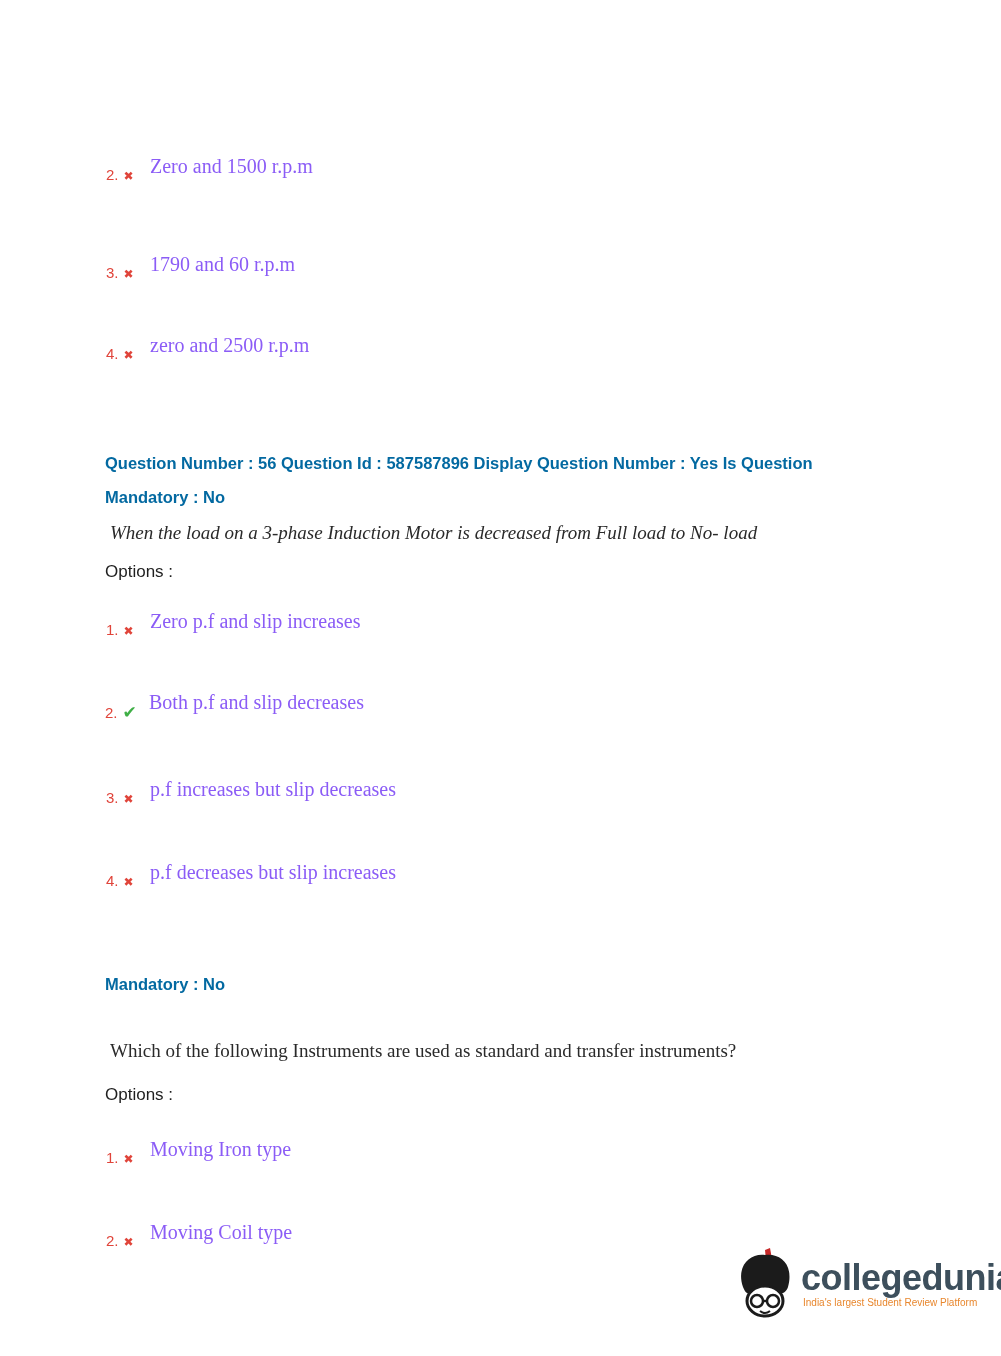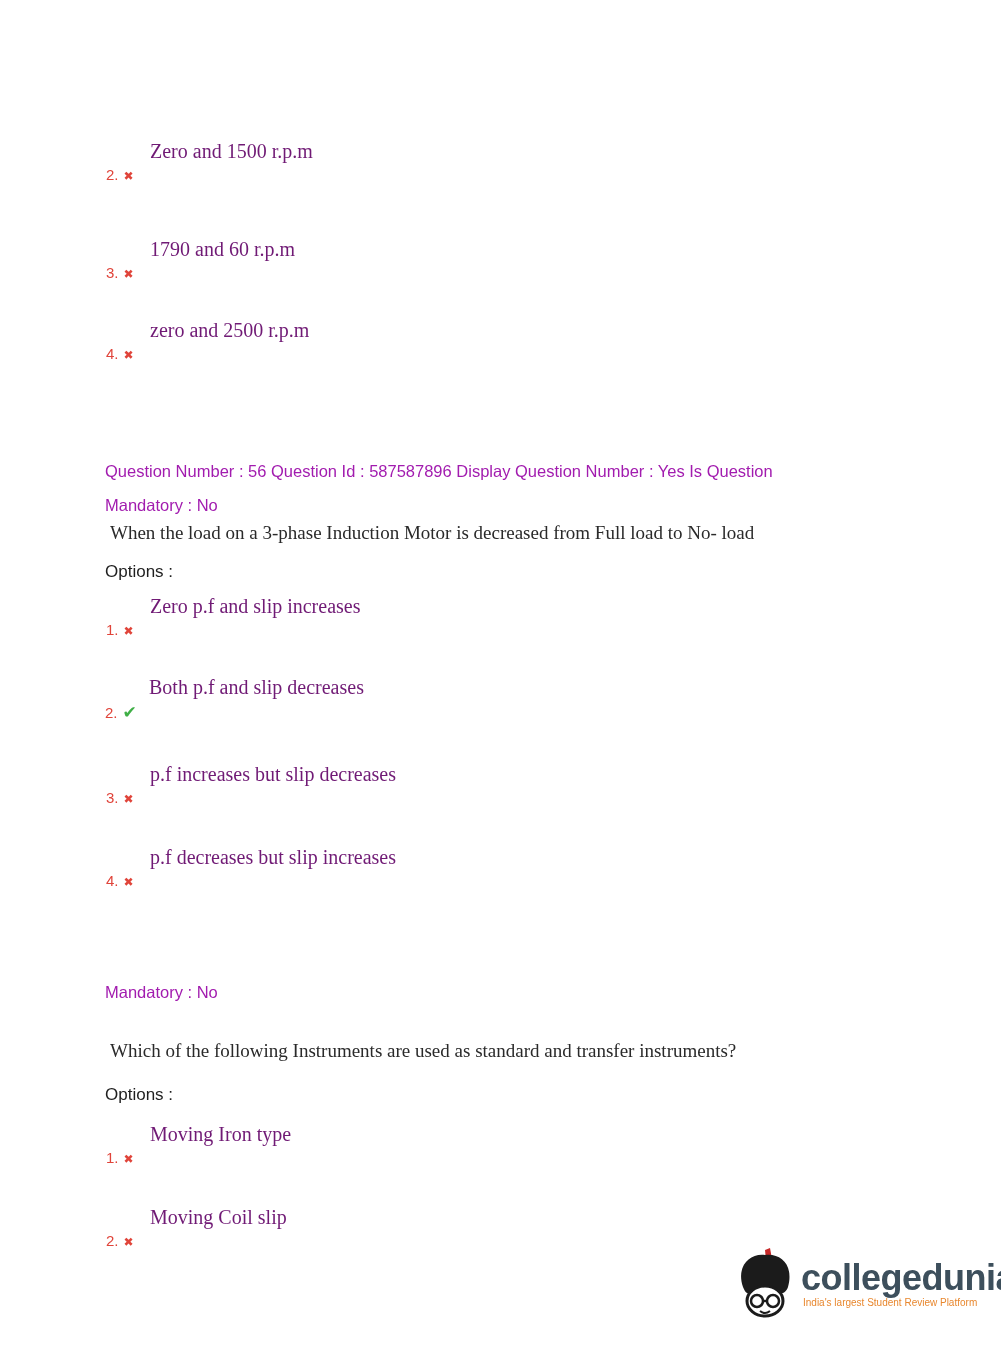--- a/index.html
+++ b/index.html
@@ -7,40 +7,39 @@
     position:relative;
     width:1001px; height:1356px;
     background:#ffffff;
     font-family:"Liberation Sans","DejaVu Sans",sans-serif;
     overflow:hidden;
   }
 
   
   .option { position:absolute; height:46px; }
   .opt-text {
-    position:absolute; left:44px; top:0;
+    position:absolute; left:44px; top:15px;
     font-family:"Liberation Serif","DejaVu Serif",serif;
-    font-size:20px; color:#701a75; white-space:nowrap;
+    font-size:20px; color:#8b5cf6; white-space:nowrap;
   }
   .opt-numline {
     position:absolute; left:0; top:26px;
     font-size:15px; color:var(--wrong,#d85040);
     white-space:nowrap;
   }
   .opt-num { font-size:15px; }
   .mark { font-weight:bold; margin-left:5px; }
   .mark.wrong  { color:var(--wrong,#e0443a); font-size:12px; }
   .mark.correct{ color:var(--correct,#3faf46); font-size:17px; }
 
   
   .q-header {
     position:absolute; left:105px; width:810px;
-    font-size:16.5px; font-weight:400; color:#a21caf;
+    font-size:16.5px; font-weight:700; color:#0369a1;
     line-height:34px;
-    margin-top:8px;
   }
   .q-text {
     position:absolute; left:110px; width:820px;
     font-family:"Liberation Serif","DejaVu Serif",serif;
     font-size:19px; color:#2a2a2a; white-space:nowrap;
   }
   .options-label {
     position:absolute; left:105px;
     font-size:17px; font-weight:400; color:#1f1f1f;
   }
@@ -80,21 +79,21 @@
       <span class="opt-text">zero and 2500 r.p.m</span>
       <span class="opt-numline"><span class="opt-num">4.</span><span class="mark wrong">✖</span></span>
     </div>
   </div>
 
   <div>
     <div class="q-header" style="top:446px;">
       <div>Question Number : 56 Question Id : 587587896 Display Question Number : Yes Is Question</div>
       <div>Mandatory : No</div>
     </div>
-    <div class="q-text" style="top:522px;">When the load on a 3-phase Induction Motor is decreased from Full load to No- load</div>
+    <div class="q-text" style="top:522px;font-style:italic;">When the load on a 3-phase Induction Motor is decreased from Full load to No- load</div>
     <div class="options-label" style="top:562px;">Options :</div>
 
     <div class="option" style="left:106px; top:595px;">
       <span class="opt-text">Zero p.f and slip increases</span>
       <span class="opt-numline"><span class="opt-num">1.</span><span class="mark wrong">✖</span></span>
     </div>
     <div class="option" style="left:105px; top:676px;">
       <span class="opt-text">Both p.f and slip decreases</span>
       <span class="opt-numline"><span class="opt-num">2.</span><span class="mark correct">✔</span></span>
     </div>
@@ -113,21 +112,21 @@
       <div>Mandatory : No</div>
     </div>
     <div class="q-text" style="top:1040px;">Which of the following Instruments are used as standard and transfer instruments?</div>
     <div class="options-label" style="top:1085px;">Options :</div>
 
     <div class="option" style="left:106px; top:1123px;">
       <span class="opt-text">Moving Iron type</span>
       <span class="opt-numline"><span class="opt-num">1.</span><span class="mark wrong">✖</span></span>
     </div>
     <div class="option" style="left:106px; top:1206px;">
-      <span class="opt-text">Moving Coil slip</span>
+      <span class="opt-text">Moving Coil type</span>
       <span class="opt-numline"><span class="opt-num">2.</span><span class="mark wrong">✖</span></span>
     </div>
   </div>
 
   <div class="footer-logo">
     <svg class="mascot" width="60" height="74" viewBox="0 0 60 74">
       <polygon points="30,3 35,1 37,12 31,13" fill="#c62828"></polygon>
       <path d="M8,40 C1,20 14,6 30,8 C46,6 59,18 53,40 C51,46 46,48 42,45 L17,45 C13,49 10,45 8,40 Z" fill="#1b1b1b"></path>
       <ellipse cx="30" cy="54" rx="18" ry="15" fill="#ffffff" stroke="#1b1b1b" stroke-width="3"></ellipse>
       <circle cx="22" cy="54" r="6" fill="none" stroke="#1b1b1b" stroke-width="2.5"></circle>

